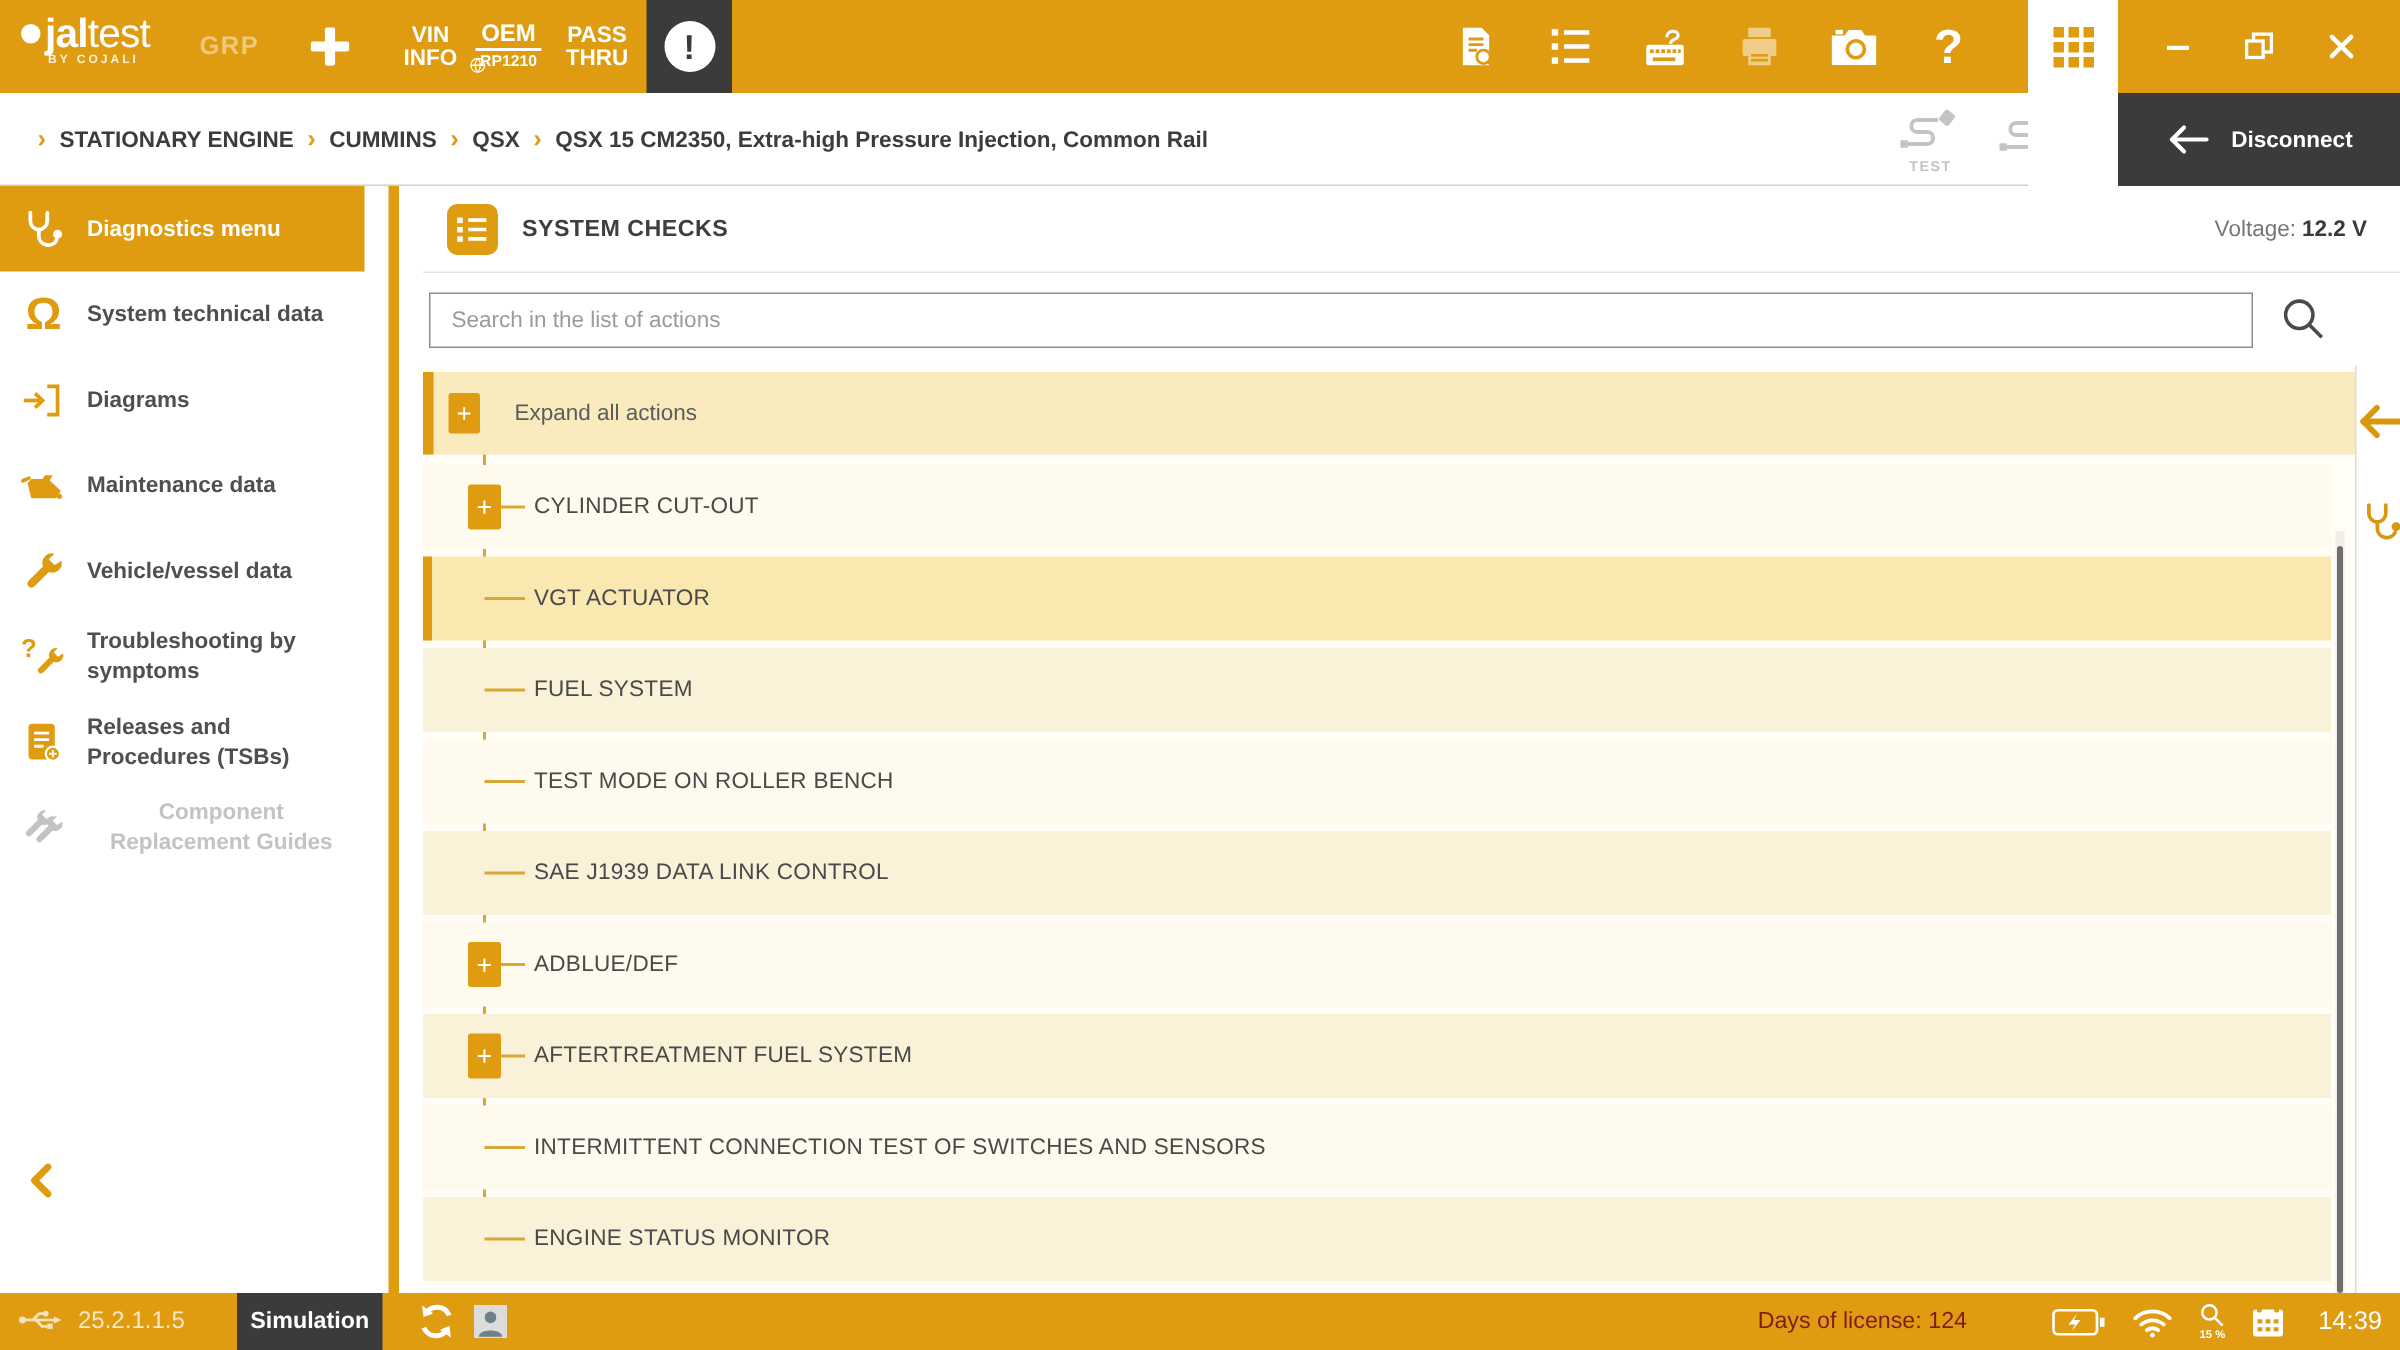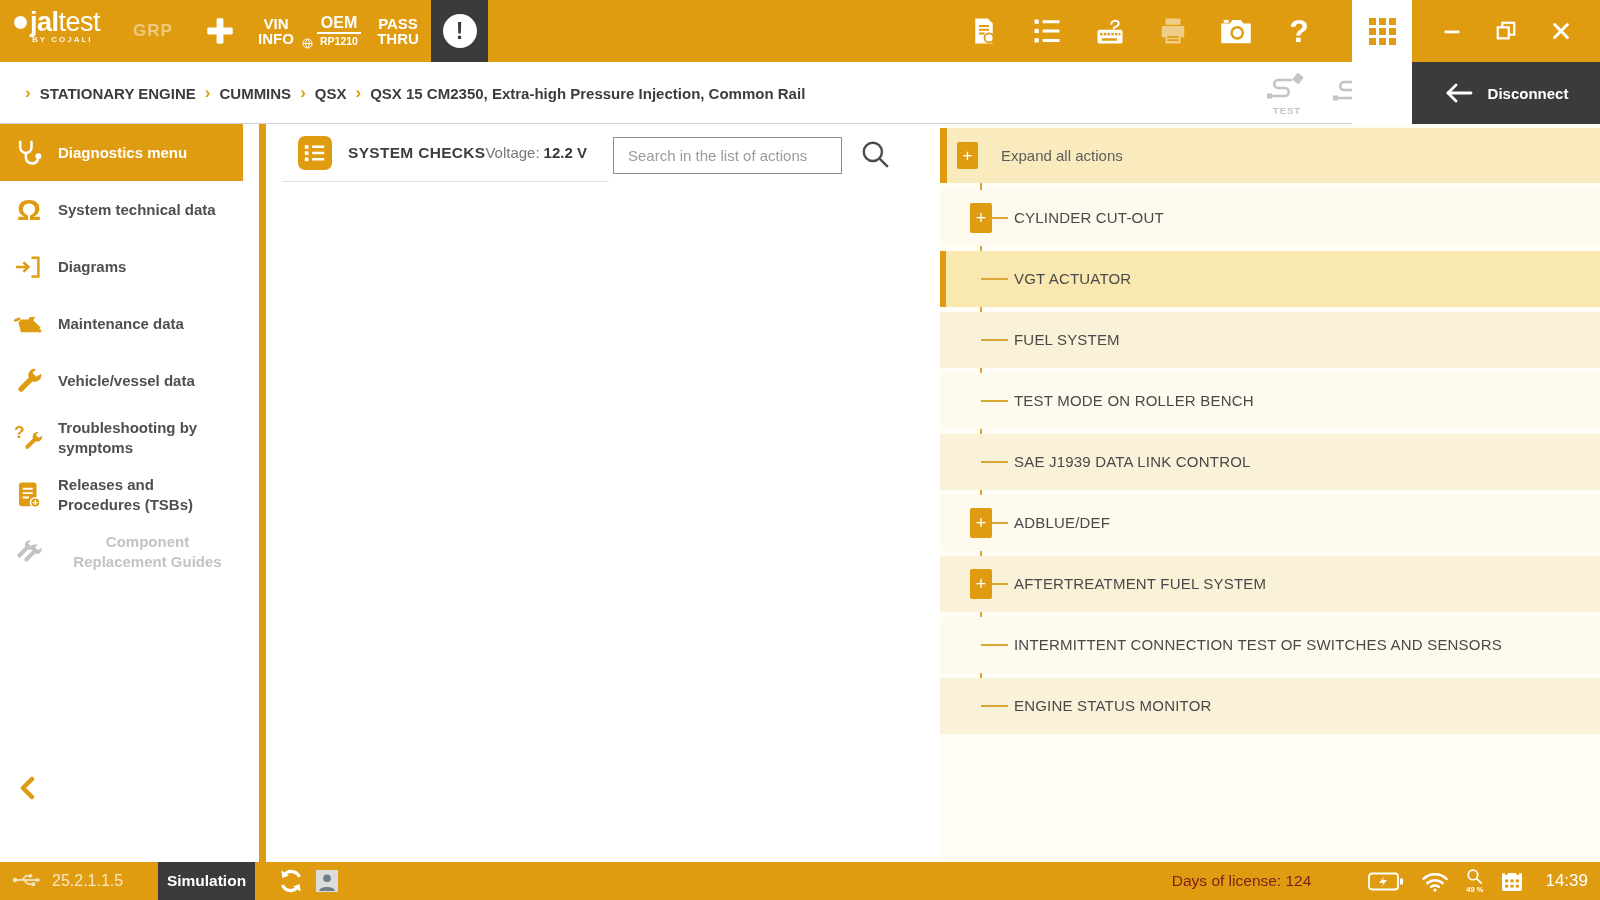--- a/index.html
+++ b/index.html
@@ -12,21 +12,21 @@
   .logo { position:absolute; left:14px; top:7px; color:#fff; }
   .logo-row { display:flex; align-items:center; }
   .logo-dot { width:13px; height:13px; border-radius:50%; background:#fff; margin-right:3px; }
   .logo-p1 { font-size:27px; font-weight:800; letter-spacing:-0.5px; }
   .logo-p2 { font-size:27px; font-weight:300; letter-spacing:-0.5px; }
   .logo-sub { font-size:8px; font-weight:700; letter-spacing:2px; color:rgba(255,255,255,.85); margin:-3px 0 0 18px; }
   .grp { position:absolute; left:133px; top:0; height:62px; display:flex; align-items:center; color:rgba(255,255,255,.45); font-weight:800; font-size:17px; letter-spacing:1px; }
   .tb-plus { position:absolute; left:196px; top:0; height:62px; width:48px; display:flex; align-items:center; justify-content:center; cursor:pointer; }
   .tb-plus svg { width:34px; height:34px; }
   .tb-2line { position:absolute; top:0; height:62px; display:flex; flex-direction:column; justify-content:center; color:#fff; font-weight:800; font-size:15px; line-height:1.0; text-align:center; cursor:pointer; }
-  .vin { left:250px; width:52px; }
+  .vin { left:261px; width:52px; }
   .vin .l2 { position:relative; }
   .vin .globe { position:absolute; right:-11px; bottom:-3px; width:11px; height:11px; }
   .oem { left:313px; width:52px; }
   .oem .l1 { border-bottom:2px solid #fff; padding-bottom:1px; margin:0 4px 2px; font-size:16px;text-align:center; }
   .oem .l2 { font-size:10.5px; }
   .pass { left:372px; width:52px; }
   .warnblock { position:absolute; left:431px; top:0; width:57px; height:62px; background:#3B3B3B; display:flex; align-items:center; justify-content:center; cursor:pointer; }
   .warncircle { width:34px; height:34px; background:#fff; border-radius:50%; display:flex; align-items:center; justify-content:center; color:#3B3B3B; font-size:23px; font-weight:800; }
   .tb-icons { position:absolute; left:966px; top:0; height:62px; display:flex; align-items:center; gap:27px; }
   .tb-ico { width:36px; height:34px; display:flex; align-items:center; justify-content:center; cursor:pointer; }
@@ -62,21 +62,21 @@
   .side-item.active { background:#E09C10; }
   .side-item.active .side-icon, .side-item.active .side-label { color:#fff; }
   .side-item.disabled { cursor:default; }
   .side-item.disabled .side-icon { color:#C3C3C3; }
   .side-item.disabled .side-label { color:#C3C3C3;text-align:center; }
   .collapse-btn { position:absolute; left:18px; bottom:58px; color:#E09C10; cursor:pointer; }
   .collapse-btn svg { width:18px; height:24px; }
   .vdivider { width:7px; background:#E09C10; flex:none; }
 
   
-  .main { position:relative; flex:1; background:#fff; display:flex; flex-direction:row; overflow:hidden; }
+  .main { position:relative; flex:1; background:#fff; display:flex; flex-direction:column; overflow:hidden; }
   .main-header { height:58px; flex:none; display:flex; align-items:center; padding:0 22px 0 16px; border-bottom:1px solid #E2E2E2; }
   .mh-icon { width:34px; height:34px; flex:none; }
   .mh-icon svg { width:34px; height:34px; }
   .mh-title { margin-left:16px; font-size:15.5px; font-weight:700; color:#3E3E3E; letter-spacing:.3px; }
   .voltage { margin-left:auto; font-size:15px; color:#767676; }
   .voltage b { color:#3A3A3A; font-weight:700; margin-left:4px; }
   .search-row { height:62px; flex:none; display:flex; align-items:center; padding:0 48px 0 4px; }
   .search-input { flex:1; height:37px; border:1px solid #8F8F8F; background:#fff; padding:0 14px; font-size:15px; color:#444; font-family:inherit; outline:none; }
   .search-input::placeholder { color:#9B9B9B; }
   .search-btn { margin-left:18px; width:32px; height:32px; flex:none; cursor:pointer; }
@@ -526,21 +526,21 @@
             <path d="M5.8 11.5a11 11 0 0 1 14.4 0"></path>
             <path d="M9.4 15a6.5 6.5 0 0 1 7.2 0"></path>
             <circle cx="13" cy="18.2" r="1.5" fill="#fff" stroke="none"></circle>
           </svg>
       </span>
       <span class="sb-zoom">
         <svg viewBox="0 0 20 20" fill="none" stroke="#fff" stroke-width="2">
             <circle cx="8.2" cy="8.2" r="5.6"></circle>
             <path d="M12.6 12.6L18.5 18.5"></path>
           </svg>
-        <span>49 %</span>
+        <span>15 %</span>
       </span>
       <span class="sb-cal">
         <svg viewBox="0 0 24 24">
             <rect x="2" y="4" width="20" height="18" rx="2" fill="#fff"></rect>
             <g fill="#E09C10">
               <rect x="4.6" y="1.4" width="3.2" height="4.6" rx="1.2"></rect>
               <rect x="16.2" y="1.4" width="3.2" height="4.6" rx="1.2"></rect>
               <rect x="5" y="10.5" width="3.2" height="2.8"></rect>
               <rect x="10.4" y="10.5" width="3.2" height="2.8"></rect>
               <rect x="15.8" y="10.5" width="3.2" height="2.8"></rect>

